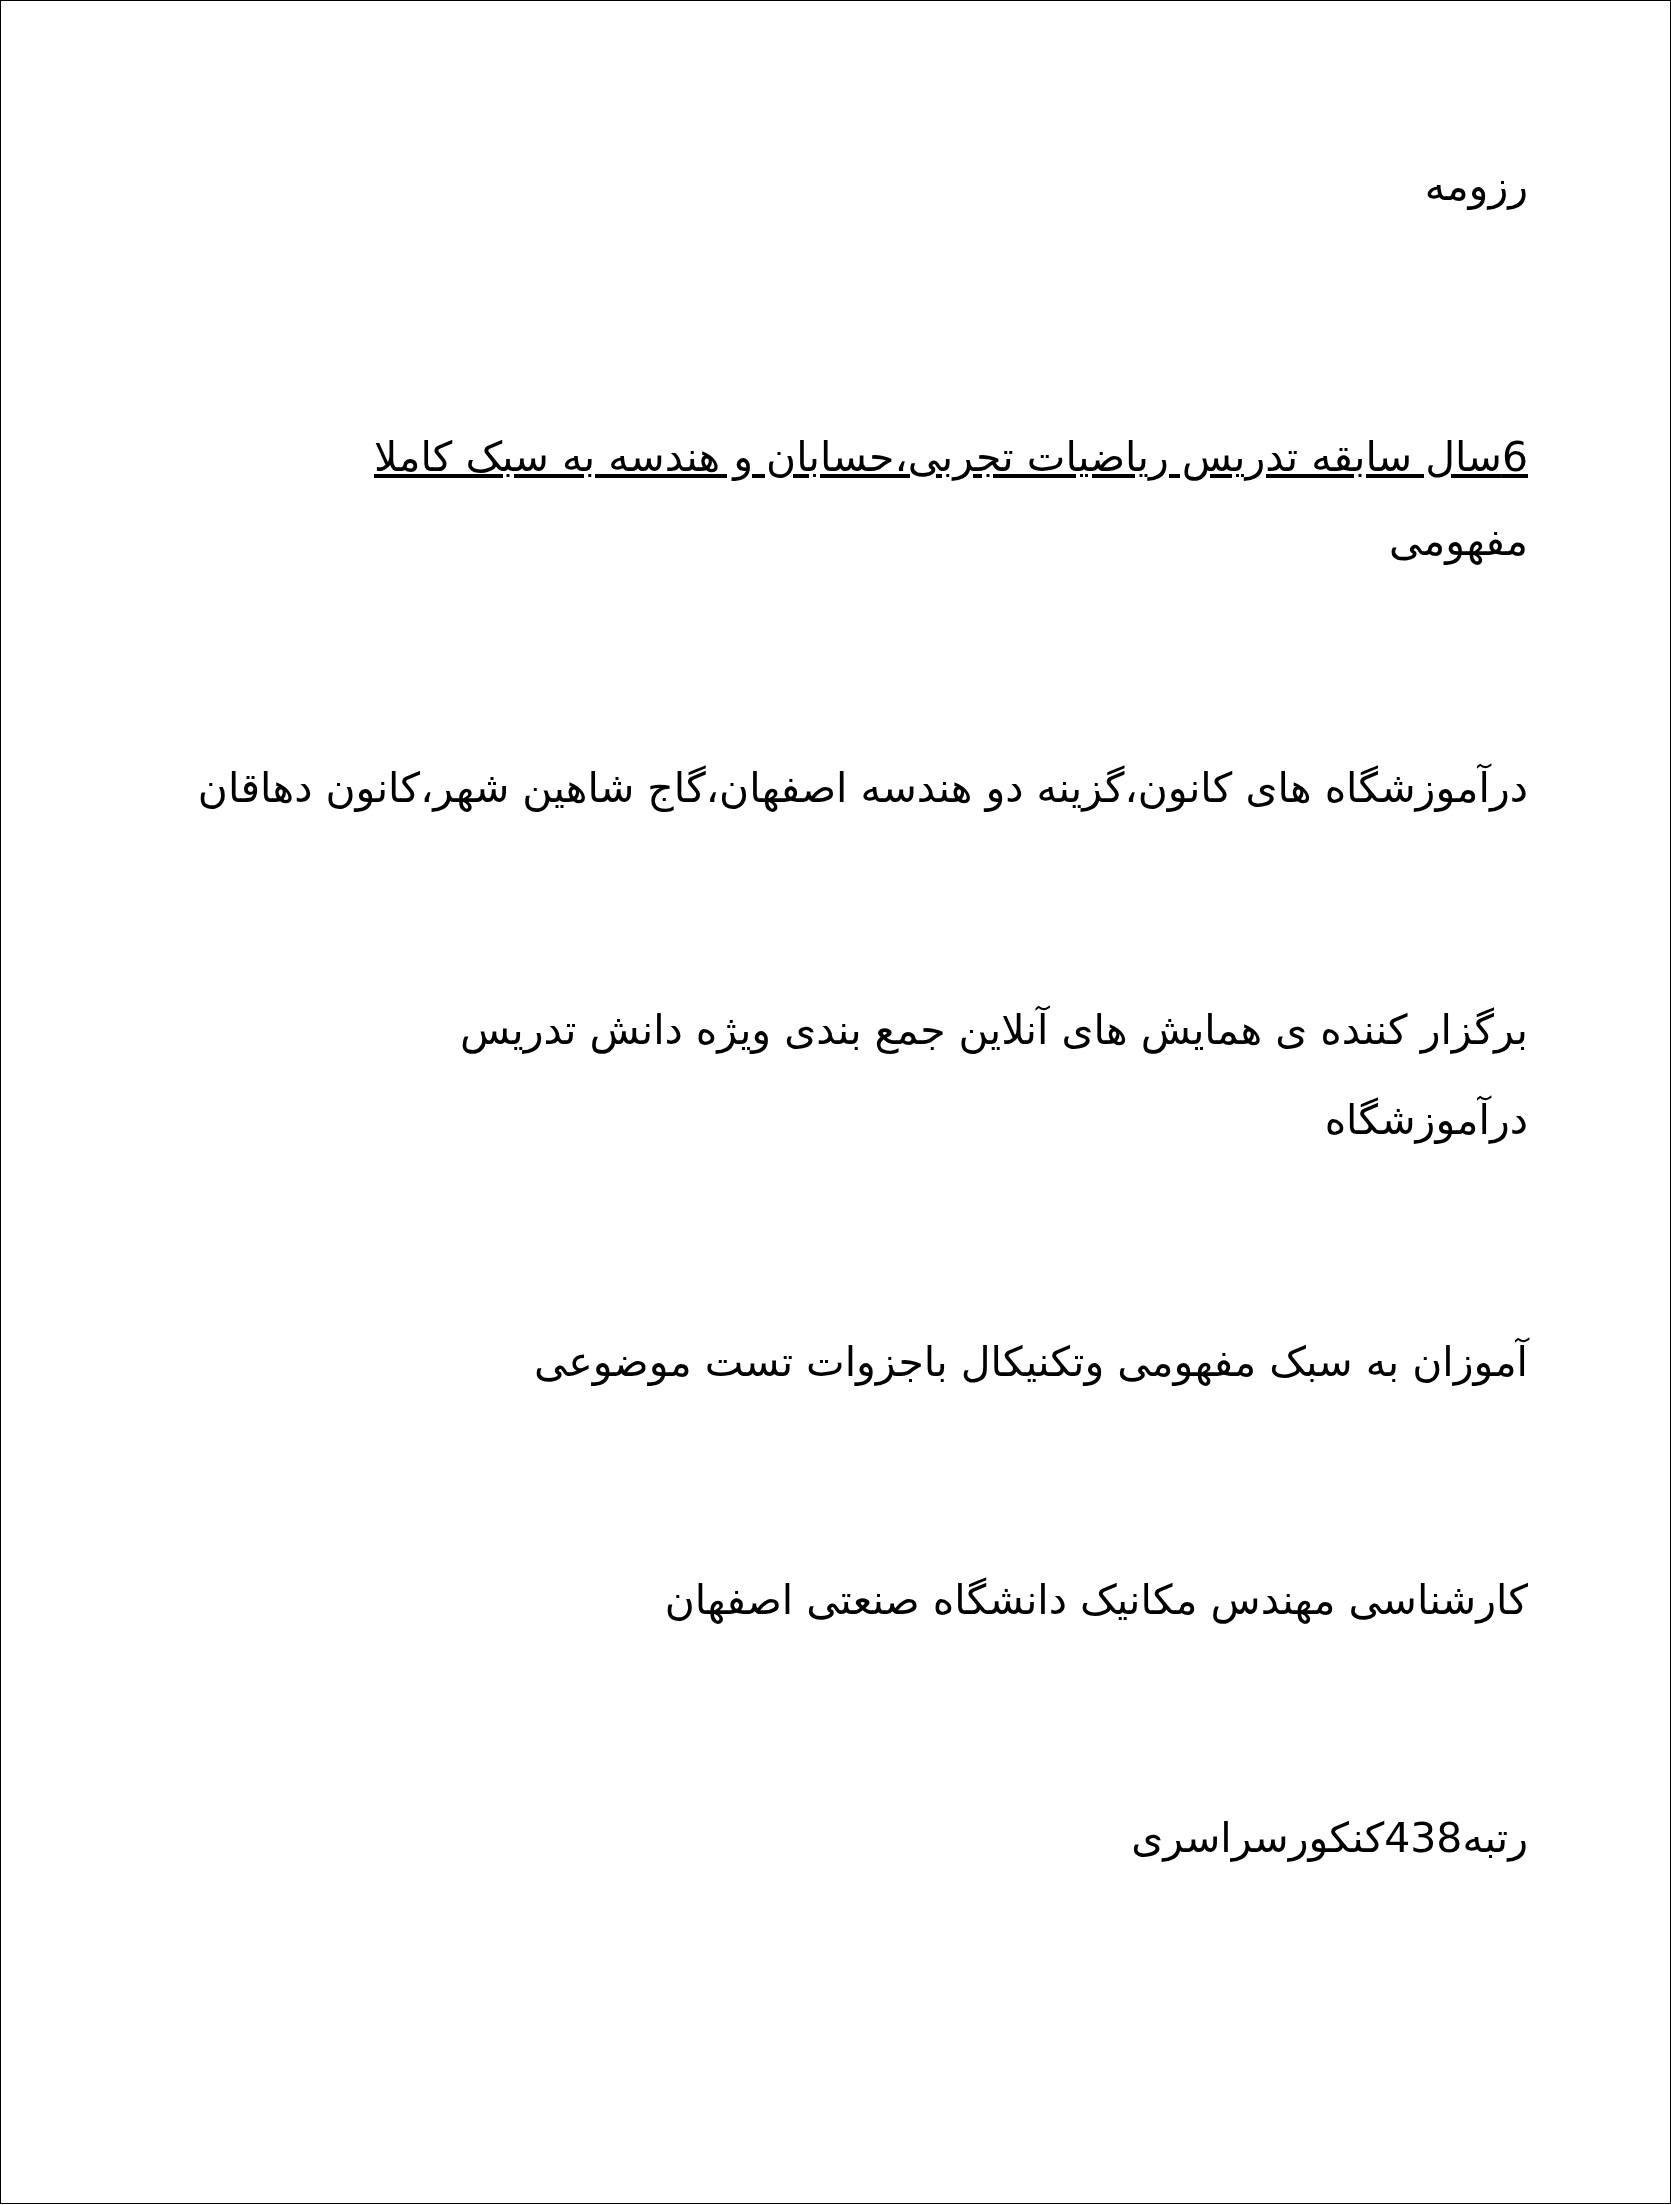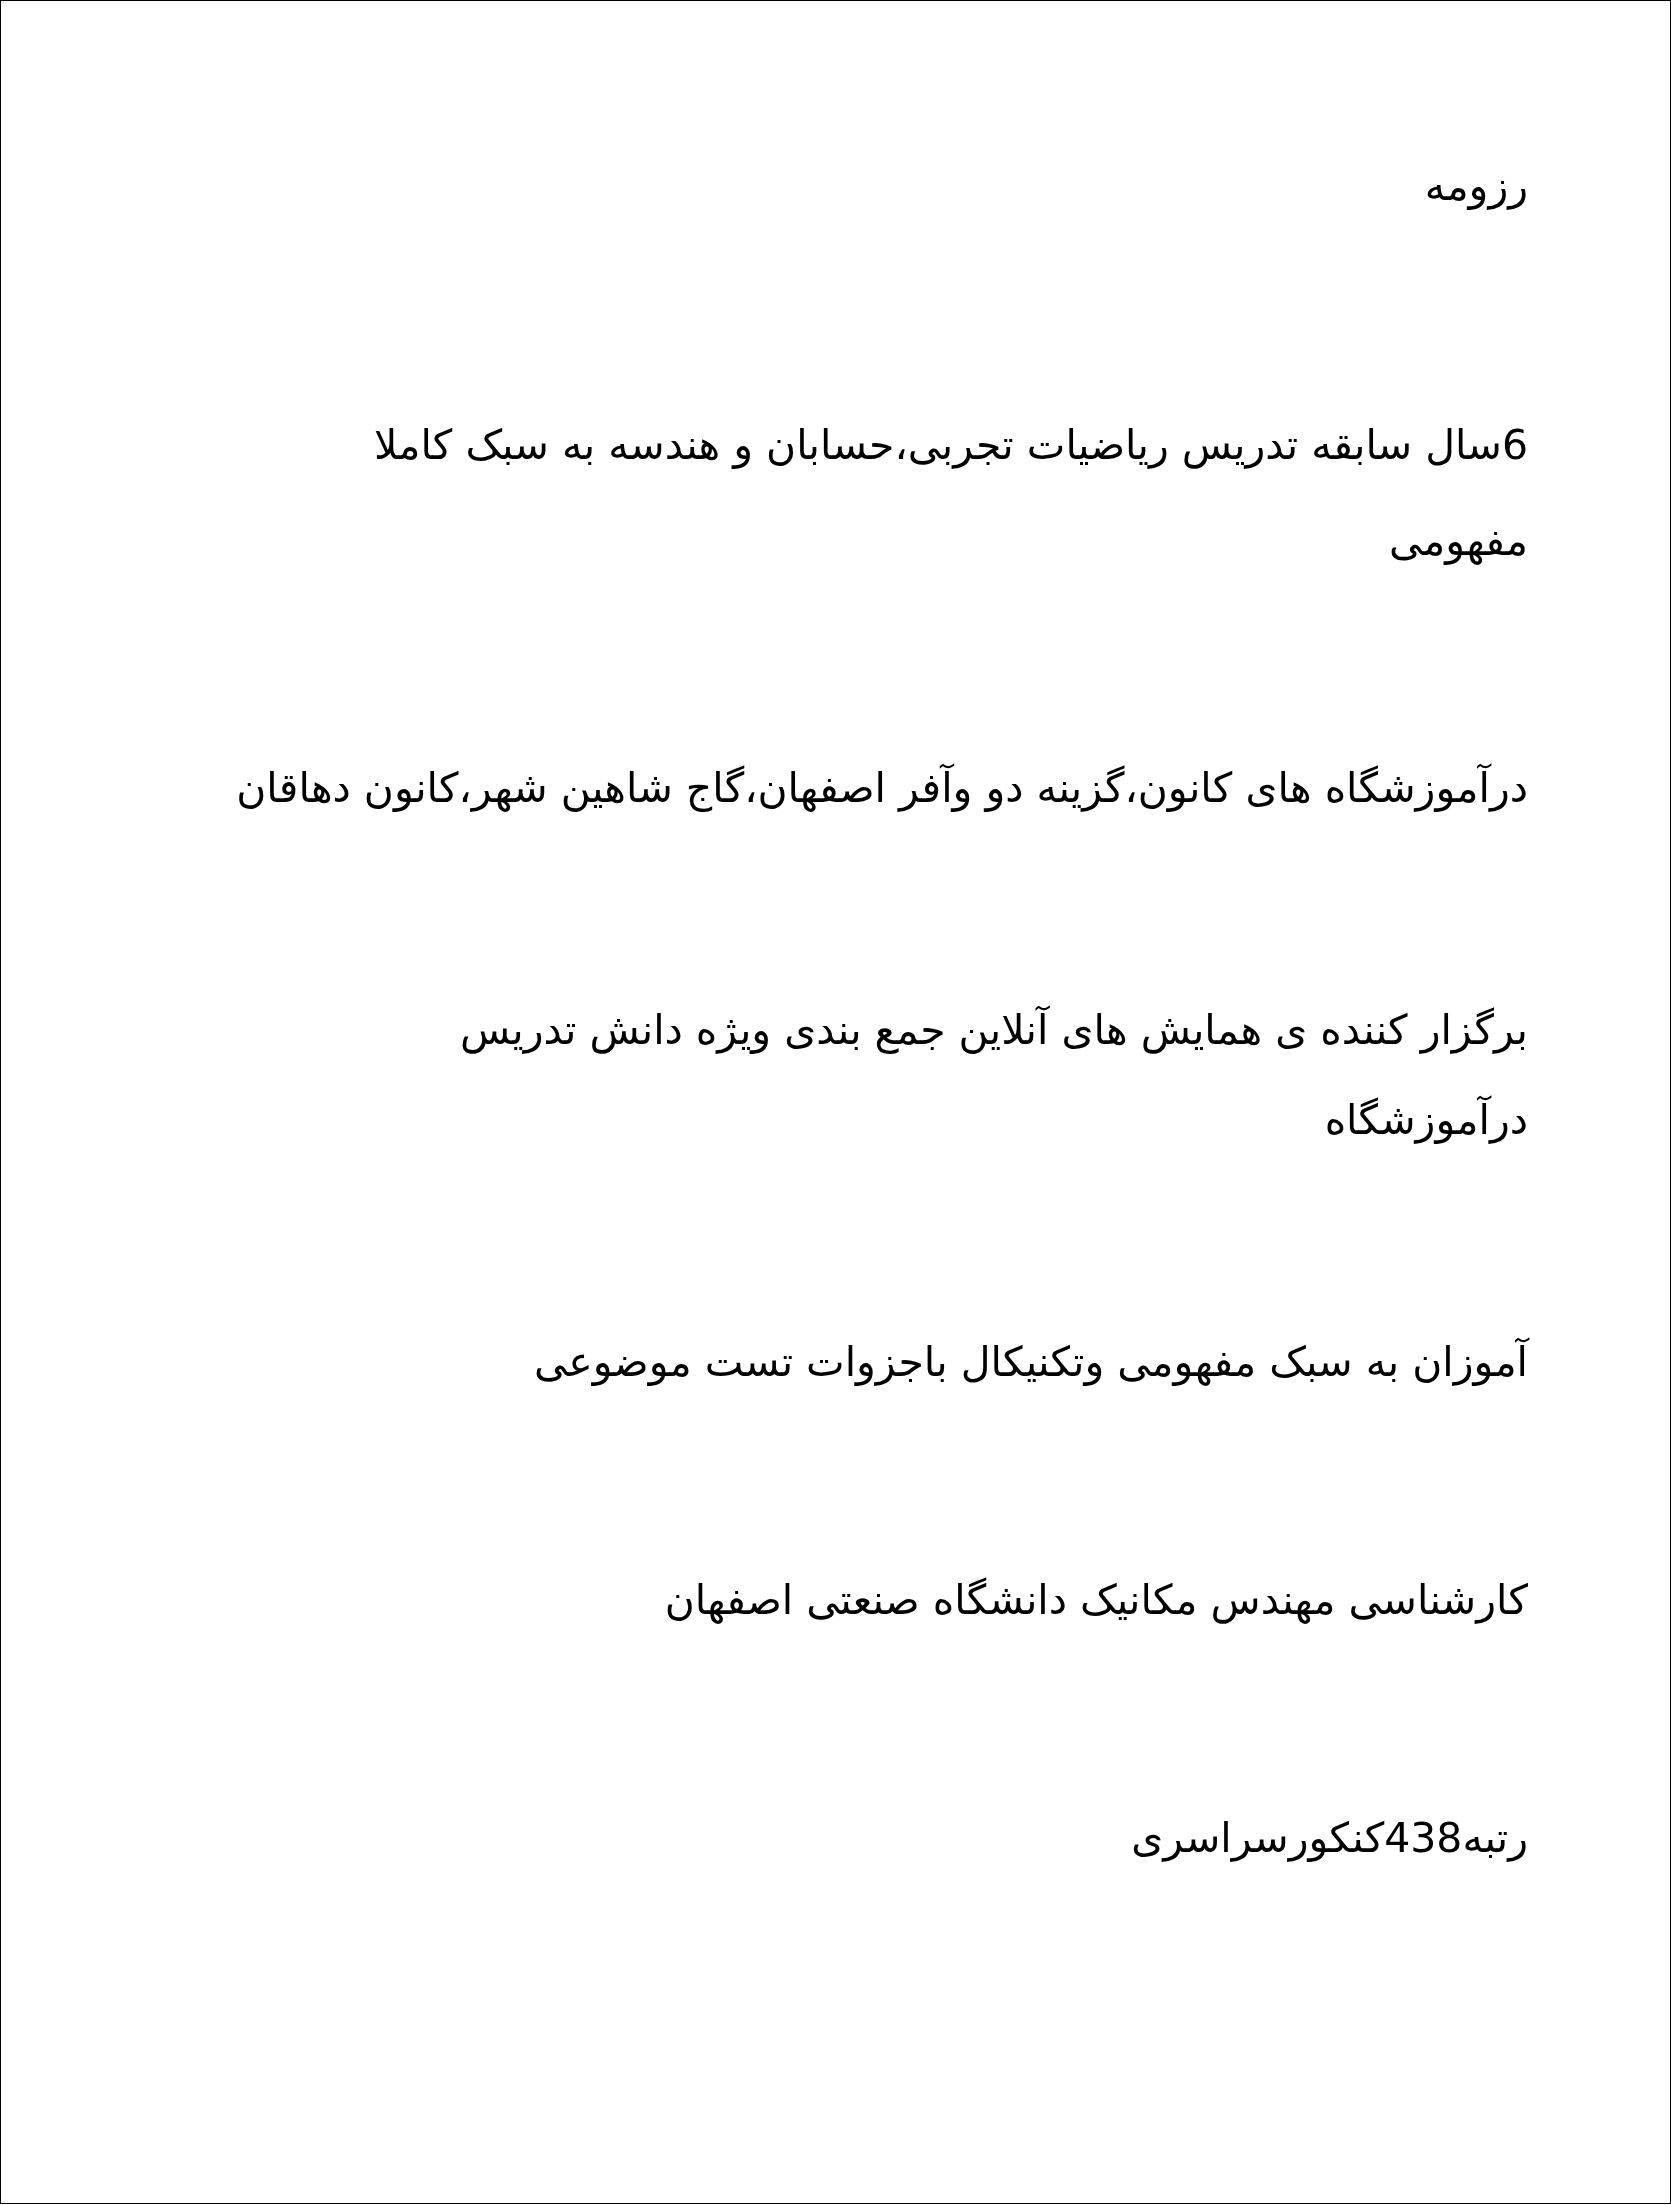--- a/index.html
+++ b/index.html
@@ -33,40 +33,40 @@
       color: #000000;
     }
     .line {
       position: absolute;
       right: 0;
       white-space: nowrap;
       font-size: 41px;
       line-height: 1;
     }
     .title { top: 165px; }
-    .p1a { top: 424px; }
+    .p1a { top: 436px; text-decoration: underline; }
     .p1b { top: 520px; font-family: Liberation Serif, serif; }
     .p2  { top: 767px; }
     .p3a { top: 1009px; }
     .p3b { top: 1099px; }
     .p4  { top: 1341px; }
     .p5  { top: 1579px; }
     .p6  { top: 1817px; margin-left: 48px; }
   </style>
 </head>
 <body>
 
 <div class="page">
   <div class="content">
     <div class="line title">رزومه</div>
 
     <div class="line p1a">6سال سابقه تدریس ریاضیات تجربی،حسابان و هندسه به سبک کاملا</div>
     <div class="line p1b">مفهومی</div>
 
-    <div class="line p2">درآموزشگاه های کانون،گزینه دو وآفر اصفهان،گاج شاهین شهر،کانون دهاقان</div>
+    <div class="line p2">درآموزشگاه های کانون،گزینه دو هندسه اصفهان،گاج شاهین شهر،کانون دهاقان</div>
 
     <div class="line p3a">برگزار کننده ی همایش های آنلاین جمع بندی ویژه دانش تدریس</div>
     <div class="line p3b">درآموزشگاه</div>
 
     <div class="line p4">آموزان به سبک مفهومی وتکنیکال باجزوات تست موضوعی</div>
 
     <div class="line p5">کارشناسی مهندس مکانیک دانشگاه صنعتی اصفهان</div>
 
     <div class="line p6">رتبه438کنکورسراسری</div>
   </div>

